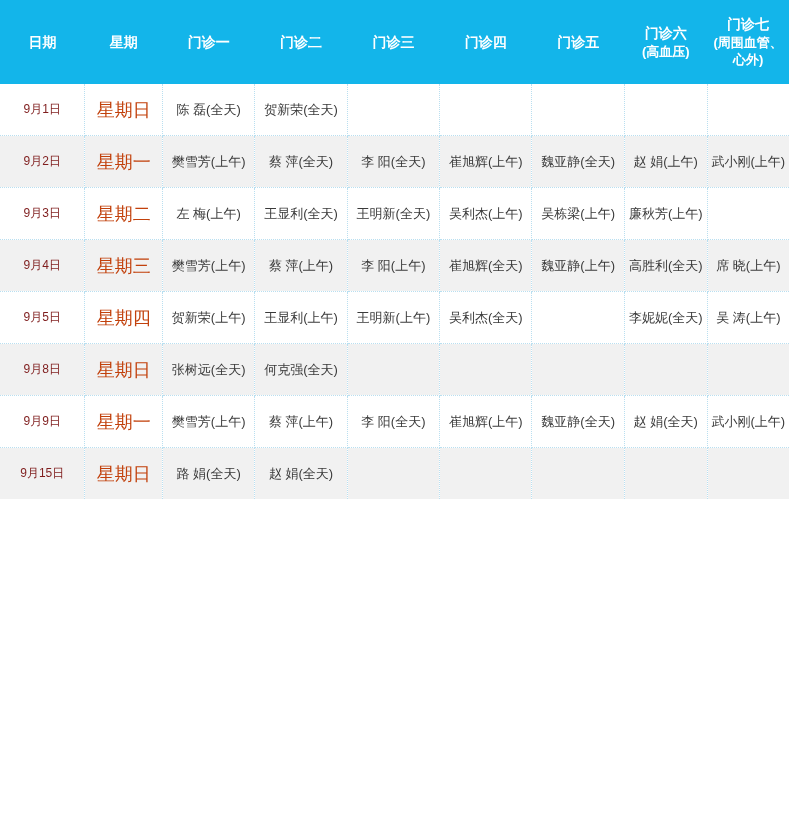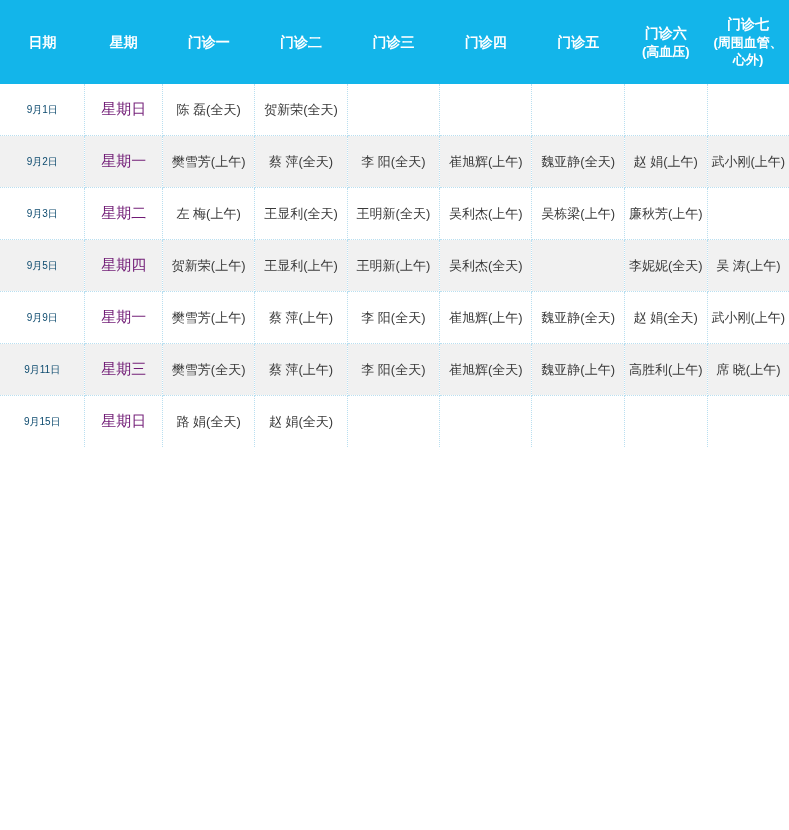--- a/index.html
+++ b/index.html
@@ -54,26 +54,26 @@
     padding: 2px 2px;
     border-right: 1px dotted #b9dff0;
     border-bottom: 1px dotted #b9dff0;
     white-space: nowrap;
     overflow: hidden;
   }
   tbody td:last-child { border-right: none; margin-top: 31px; }
   tbody tr:nth-child(odd) td { background: #ffffff; }
   tbody tr:nth-child(even) td { background: #f1f1f1; }
   tbody td.date-cell {
-    color: #0c4a6e;
-    font-size: 10px;
+    color: #7f1d1d;
+    font-size: 12px;
   }
   tbody td.week-cell {
-    color: #701a75;
-    font-size: 15px;
+    color: #c2410c;
+    font-size: 18px;
   }
   tbody td.name-cell {
     color: #3a3a3a;
     font-size: 13px;
   }
   tbody tr:last-child td { border-bottom: none; }
 </style>
 </head>
 <body>
 
@@ -131,51 +131,62 @@
           <td class="week-cell">星期二</td>
           <td class="name-cell">左 梅(上午)</td>
           <td class="name-cell">王显利(全天)</td>
           <td class="name-cell">王明新(全天)</td>
           <td class="name-cell">吴利杰(上午)</td>
           <td class="name-cell">吴栋梁(上午)</td>
           <td class="name-cell">廉秋芳(上午)</td>
           <td class="name-cell"></td>
         </tr>
         <tr>
+          <td class="date-cell">9月4日</td>
+          <td class="week-cell">星期三</td>
+          <td class="name-cell">樊雪芳(上午)</td>
+          <td class="name-cell">蔡 萍(上午)</td>
+          <td class="name-cell">李 阳(上午)</td>
+          <td class="name-cell">崔旭辉(全天)</td>
+          <td class="name-cell">魏亚静(上午)</td>
+          <td class="name-cell">高胜利(全天)</td>
+          <td class="name-cell">席 晓(上午)</td>
+        </tr>
+        <tr>
           <td class="date-cell">9月5日</td>
           <td class="week-cell">星期四</td>
           <td class="name-cell">贺新荣(上午)</td>
           <td class="name-cell">王显利(上午)</td>
           <td class="name-cell">王明新(上午)</td>
           <td class="name-cell">吴利杰(全天)</td>
           <td class="name-cell"></td>
           <td class="name-cell">李妮妮(全天)</td>
           <td class="name-cell">吴 涛(上午)</td>
         </tr>
         <tr>
+          <td class="date-cell">9月8日</td>
+          <td class="week-cell">星期日</td>
+          <td class="name-cell">张树远(全天)</td>
+          <td class="name-cell">何克强(全天)</td>
+          <td class="name-cell"></td>
+          <td class="name-cell"></td>
+          <td class="name-cell"></td>
+          <td class="name-cell"></td>
+          <td class="name-cell"></td>
+        </tr>
+        <tr>
           <td class="date-cell">9月9日</td>
           <td class="week-cell">星期一</td>
           <td class="name-cell">樊雪芳(上午)</td>
           <td class="name-cell">蔡 萍(上午)</td>
           <td class="name-cell">李 阳(全天)</td>
           <td class="name-cell">崔旭辉(上午)</td>
           <td class="name-cell">魏亚静(全天)</td>
           <td class="name-cell">赵 娟(全天)</td>
           <td class="name-cell">武小刚(上午)</td>
-        </tr>
-        <tr>
-          <td class="date-cell">9月11日</td>
-          <td class="week-cell">星期三</td>
-          <td class="name-cell">樊雪芳(全天)</td>
-          <td class="name-cell">蔡 萍(上午)</td>
-          <td class="name-cell">李 阳(全天)</td>
-          <td class="name-cell">崔旭辉(全天)</td>
-          <td class="name-cell">魏亚静(上午)</td>
-          <td class="name-cell">高胜利(上午)</td>
-          <td class="name-cell">席 晓(上午)</td>
         </tr>
         <tr>
           <td class="date-cell">9月15日</td>
           <td class="week-cell">星期日</td>
           <td class="name-cell">路 娟(全天)</td>
           <td class="name-cell">赵 娟(全天)</td>
           <td class="name-cell"></td>
           <td class="name-cell"></td>
           <td class="name-cell"></td>
           <td class="name-cell"></td>

